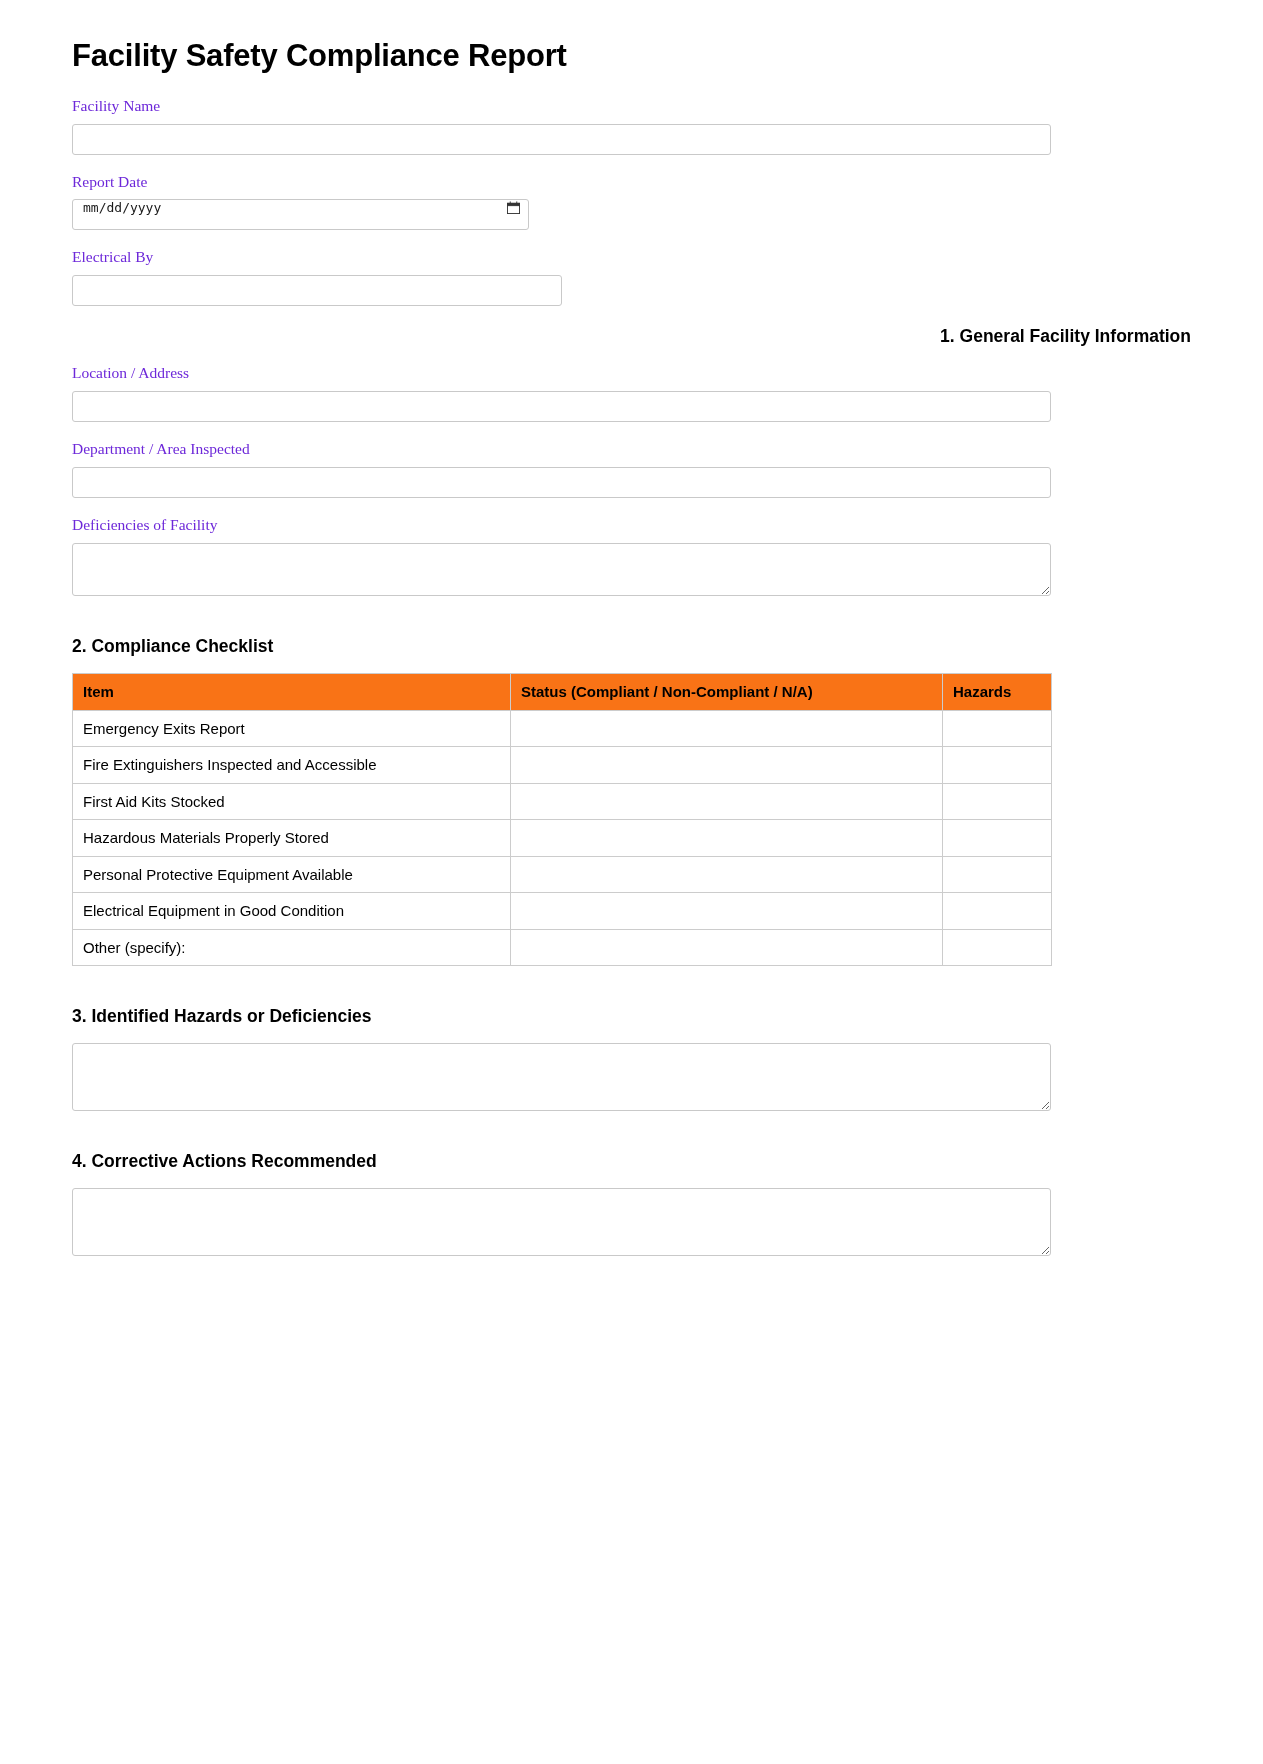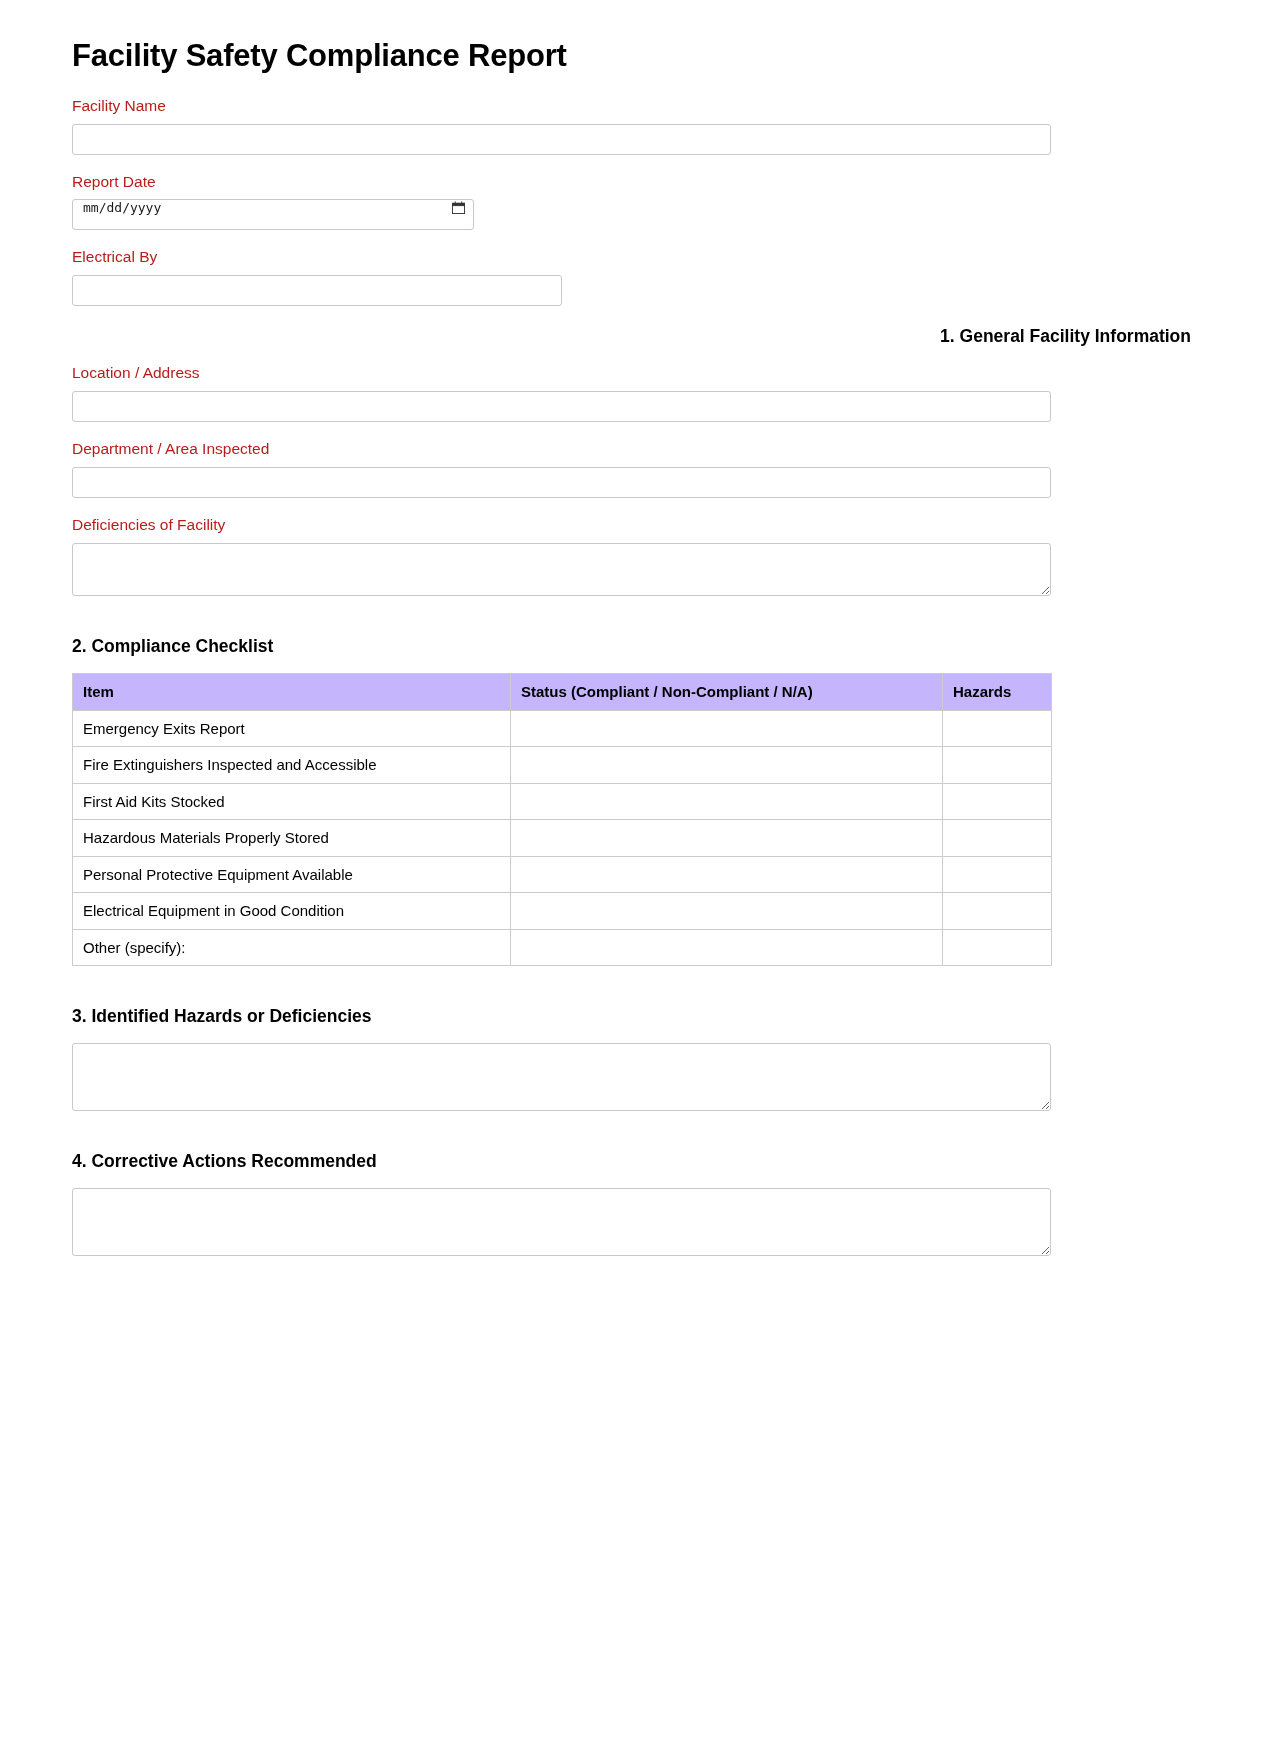--- a/index.html
+++ b/index.html
@@ -29,21 +29,22 @@
     margin: 0 0 22px 0;
     line-height: 1.15;
   }
   .field-block {
     margin-bottom: 17px;
   }
   .field-label {
     font-size: 15.5px;
     line-height: 1.35;
     margin-bottom: 7px;
-    color: #b91c1c;
+    color: #6d28d9;
+    font-family: Liberation Serif, serif;
   }
   .text-input {
     display: block;
     box-sizing: border-box;
     height: 31px;
     border: 1px solid #c9c9c9;
     border-radius: 3px;
     background: #ffffff;
     font-family: "Liberation Sans", sans-serif;
     font-size: 14px;
@@ -51,21 +52,21 @@
     color: #000;
     outline: none;
   }
   .w-full { width: 979px; }
   .w-half { width: 490px; }
 
   .date-input {
     display: flex;
     align-items: center;
     box-sizing: border-box;
-    width: 402px;
+    width: 457px;
     height: 31px;
     border: 1px solid #c9c9c9;
     border-radius: 3px;
     background: #ffffff;
     padding: 0 8px 14px 10px;
   }
   .date-text {
     font-family: "DejaVu Sans Mono", "Liberation Mono", monospace;
     font-size: 13px;
     color: #1a1a1a;
@@ -117,21 +118,21 @@
     border: 1px solid #cccccc;
     padding: 8px 10px;
     text-align: left;
     vertical-align: middle;
     height: 15px;
     font-size: 15px;
     line-height: 1.3;
   }
   table.checklist th {
     font-weight: bold;
-    background: #c4b5fd;
+    background: #f97316;
   }
   table.checklist td {
     font-weight: normal;
   }
   col.c-item { width: 438px; }
   col.c-status { width: 432px; }
   col.c-remarks { width: 109px; }
 </style>
 </head>
 <body>

